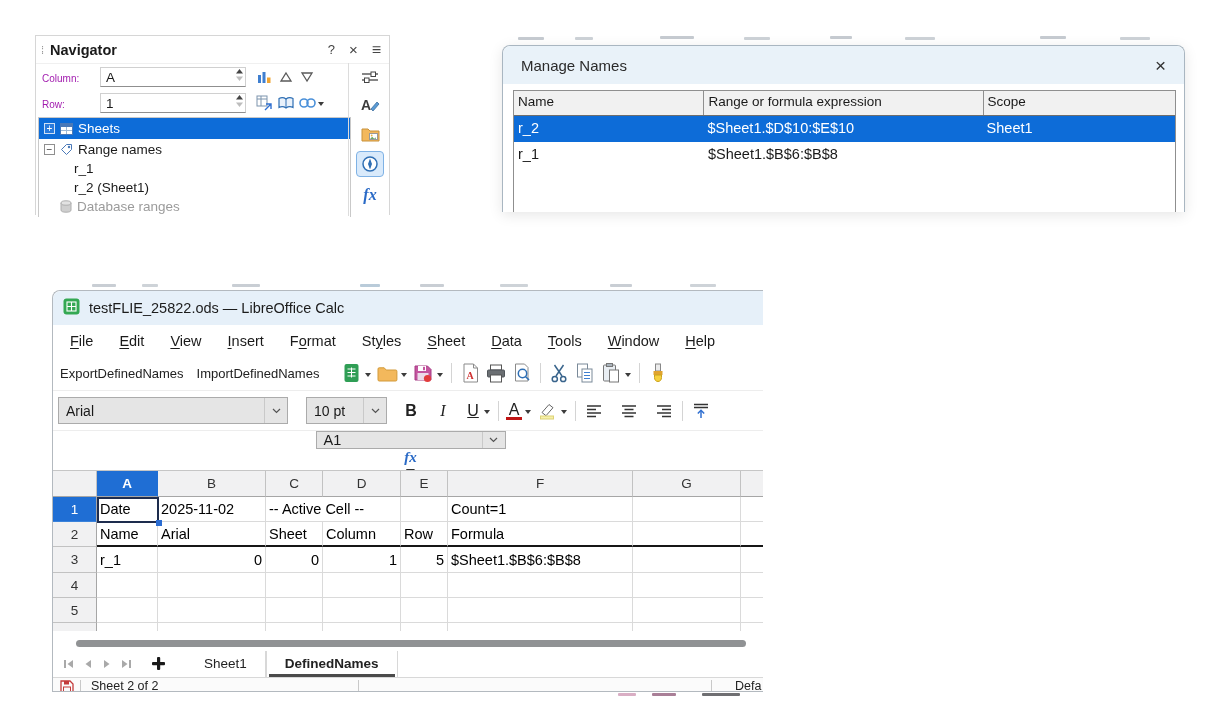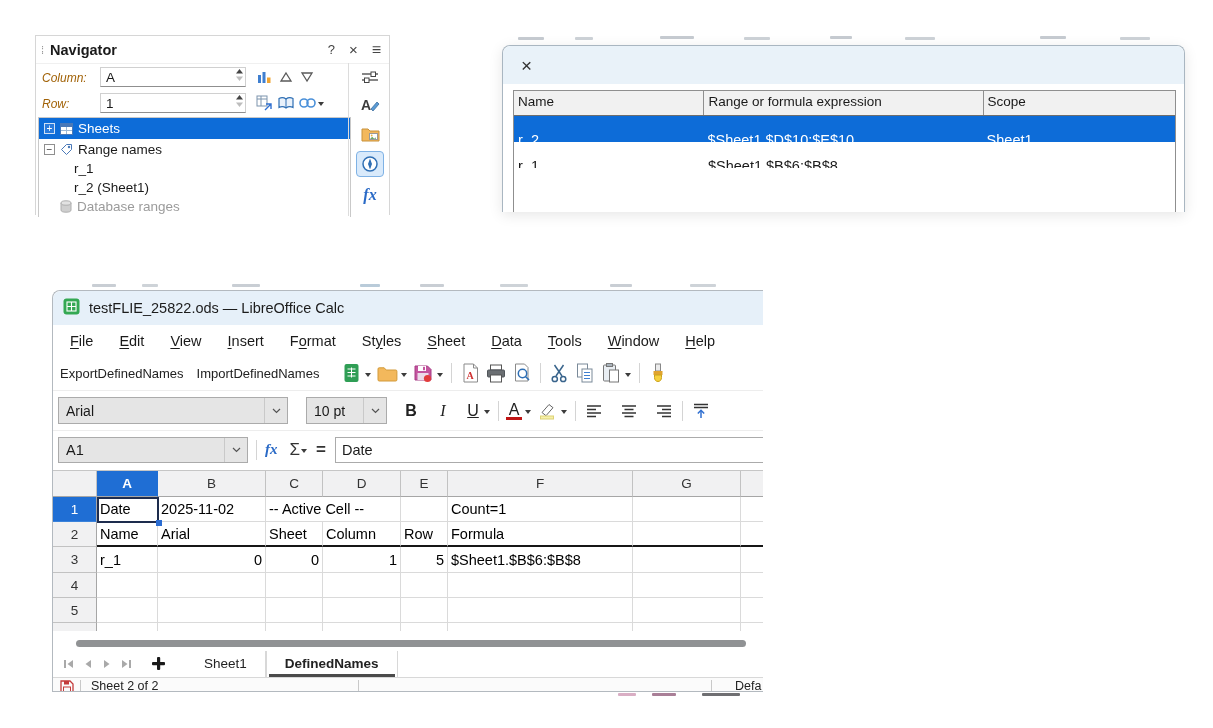--- a/index.html
+++ b/index.html
@@ -7,21 +7,21 @@
   .abs{position:absolute;}
   .dash{position:absolute;height:3px;border-radius:1px;}
 
   
   #nav{left:35px;top:35px;width:355px;height:180px;background:#fff;border:1px solid #d6d6d6;border-bottom:none;box-sizing:border-box;}
   .nav-title{height:27px;padding:0 8px 0 5px;display:flex;align-items:center;border-bottom:1px solid #f0f0f0;}
   .nav-dots{color:#9a9a9a;font-size:11px;letter-spacing:1px;margin-right:5px;}
   .nav-title-text{font-weight:bold;font-size:14.5px;color:#1a1a1a;flex:1;}
   .nav-tb-btn{font-size:13px;color:#444;margin-left:14px;cursor:default;}
   .nav-row{position:absolute;height:22px;display:flex;align-items:center;}
-  .nav-label{font-size:12px;color:#a16207;font-style:italic;}
+  .nav-label{font-size:10px;color:#a21caf;}
   .nav-field{position:absolute;height:20px;background:#fff;border:1px solid #d0d0d0;border-bottom:1px solid #8f8f8f;display:flex;align-items:center;box-sizing:border-box;}
   .nav-field .val{font-size:13.5px;padding-left:5px;flex:1;}
   .nav-icon{position:absolute;width:20px;height:18px;display:flex;align-items:center;justify-content:center;}
   .tree{position:absolute;left:2px;top:81px;width:311px;height:99px;border:1px solid #c9c9c9;border-bottom:none;overflow:hidden;background:#fff;}
   .tree-row{display:flex;align-items:center;font-size:13.5px;color:#1a1a1a;}
   .tree-row.sel{background:#0d6cd8;color:#fff;}
   .tree-row.dis{color:#9b9b9b;}
   .expander{width:11px;height:11px;border:1px solid #8f8f8f;background:#fff;color:#333;font-size:10px;line-height:9px;text-align:center;margin-right:5px;box-sizing:border-box;flex:none;}
   .sel .expander{border-color:#cfe0f5;background:#2a7bdc;color:#fff;}
   .tree-ico{margin-right:5px;display:inline-flex;flex:none;}
@@ -34,40 +34,40 @@
   #mn{left:502px;top:45px;width:683px;height:167px;background:#fff;border:1px solid #a9b6c1;border-bottom:none;border-radius:8px 8px 0 0;box-shadow:0 3px 14px rgba(0,0,0,0.10);box-sizing:border-box;}
   .mn-title{height:38px;background:#e9f2f9;border-radius:8px 8px 0 0;display:flex;align-items:center;padding:0 18px;}
   .mn-title-text{font-size:15px;color:#2b2b2b;flex:1;}
   .mn-close{font-size:19px;color:#333;line-height:1;}
   .mn-table{position:absolute;left:10px;top:44px;width:663px;bottom:0;border:1px solid #8f8f8f;border-bottom:none;box-sizing:border-box;}
   .mn-hrow{display:flex;height:24px;background:#f1f1f1;border-bottom:1px solid #6e6e6e;}
   .mn-hcell{font-size:13.5px;color:#1a1a1a;padding:3px 0 0 4px;border-left:1px solid #8f8f8f;box-sizing:border-box;white-space:nowrap;overflow:hidden;}
   .mn-hcell:first-child{border-left:none;}
   .mn-row{display:flex;height:26px;}
   .mn-row.sel{background:#0d6cd8;color:#fff;}
-  .mn-cell{font-size:14.5px;padding:16px 0 0 4px;box-sizing:border-box;white-space:nowrap;overflow:hidden;}
+  .mn-cell{font-size:14.5px;padding:4px 0 0 4px;box-sizing:border-box;white-space:nowrap;overflow:hidden;}
 
   
   #calc{left:52px;top:290px;width:711px;height:402px;background:#fff;border:1px solid #b3b9bf;border-right:none;border-radius:8px 0 0 0;box-sizing:border-box;overflow:hidden;}
   .titlebar{height:34px;background:#e6f0f9;border-radius:8px 0 0 0;display:flex;align-items:center;padding:0 10px;}
   .titlebar-text{font-size:14.5px;color:#1c1c1c;margin-left:9px;}
   .menubar{height:31px;display:flex;align-items:center;padding-left:4px;}
   .menu-item{font-size:14.5px;color:#1a1a1a;padding:0 13px;}
   .mn-u{text-decoration:underline;text-underline-offset:2px;}
   .toolbar{height:34px;display:flex;align-items:center;padding-left:7px;border-bottom:1px solid #ededed;}
   .tb-text{font-size:13px;color:#222;margin-right:13px;white-space:nowrap;}
   .tb-ico{display:inline-flex;align-items:center;justify-content:center;width:24px;height:24px;margin:0 1px;}
   .crt{width:0;height:0;border:3.5px solid transparent;border-top:4.5px solid #3c3c3c;margin:6px 3px 0 1px;}
   .tsep{width:1px;height:20px;background:#d4d4d4;margin:0 5px;}
   .fontbar{height:39px;display:flex;align-items:center;padding-left:5px;border-bottom:1px solid #ededed;}
   .combo{height:27px;border:1px solid #ababab;display:flex;align-items:center;box-sizing:border-box;background:#e5e5e5;}
   .combo .cv{font-size:14px;padding-left:7px;flex:1;white-space:nowrap;}
   .chev{width:22px;height:100%;border-left:1px solid #c9c9c9;display:flex;align-items:center;justify-content:center;}
   .fmt-btn{font-size:16px;color:#222;width:20px;text-align:center;}
-  .formulabar{height:37px;display:flex;align-items:center;padding-left:5px;}
+  .formulabar{height:37px;display:flex;align-items:center;padding-left:5px;flex-direction:column;}
   .fx-input{height:26px;border:1px solid #ababab;border-right:none;background:#fff;display:flex;align-items:center;font-size:14.5px;padding-left:6px;box-sizing:border-box;}
 
   .gridwrap{position:absolute;left:0;top:179px;width:711px;height:160px;border-top:1px solid #c6c6c6;overflow:hidden;}
   .grow{display:flex;}
   .ghcell{background:#f1f1f2;border-right:1px solid #c2c2c2;border-bottom:1px solid #a6a6a6;box-sizing:border-box;font-size:13.5px;color:#333;display:flex;align-items:center;justify-content:center;}
   .ghcell.sel{background:#1f6ed4;color:#fff;font-weight:bold;border-right-color:#1f6ed4;}
   .rhcell{background:#f1f1f2;border-right:1px solid #a6a6a6;border-bottom:1px solid #c2c2c2;box-sizing:border-box;font-size:13.5px;color:#333;display:flex;align-items:center;justify-content:center;}
   .rhcell.sel{background:#1f6ed4;color:#fff;border-bottom-color:#3a82da;}
   .gcell{background:#fff;border-right:1px solid #dadada;border-bottom:1px solid #dadada;box-sizing:border-box;font-size:14.5px;color:#000;display:flex;align-items:center;padding:0 3px;white-space:nowrap;overflow:hidden;}
   .gcell.num{justify-content:flex-end;}
@@ -253,20 +253,21 @@
           </svg>
       </div>
       <div class="side-ico" style="top:119px;">
         <span class="fx-glyph">fx</span>
       </div>
     </div>
   </div>
 
   <div id="mn" class="abs">
     <div class="mn-title">
+      <span class="mn-title-text">Manage Names</span>
       <span class="mn-close">×</span>
     </div>
     <div class="mn-table">
       <div class="mn-hrow">
           <div class="mn-hcell" style="width: 190px;">Name</div>
           <div class="mn-hcell" style="width: 280px;">Range or formula expression</div>
           <div class="mn-hcell" style="width: 193px;">Scope</div>
         </div>
       <div>
           <div class="mn-row sel">

